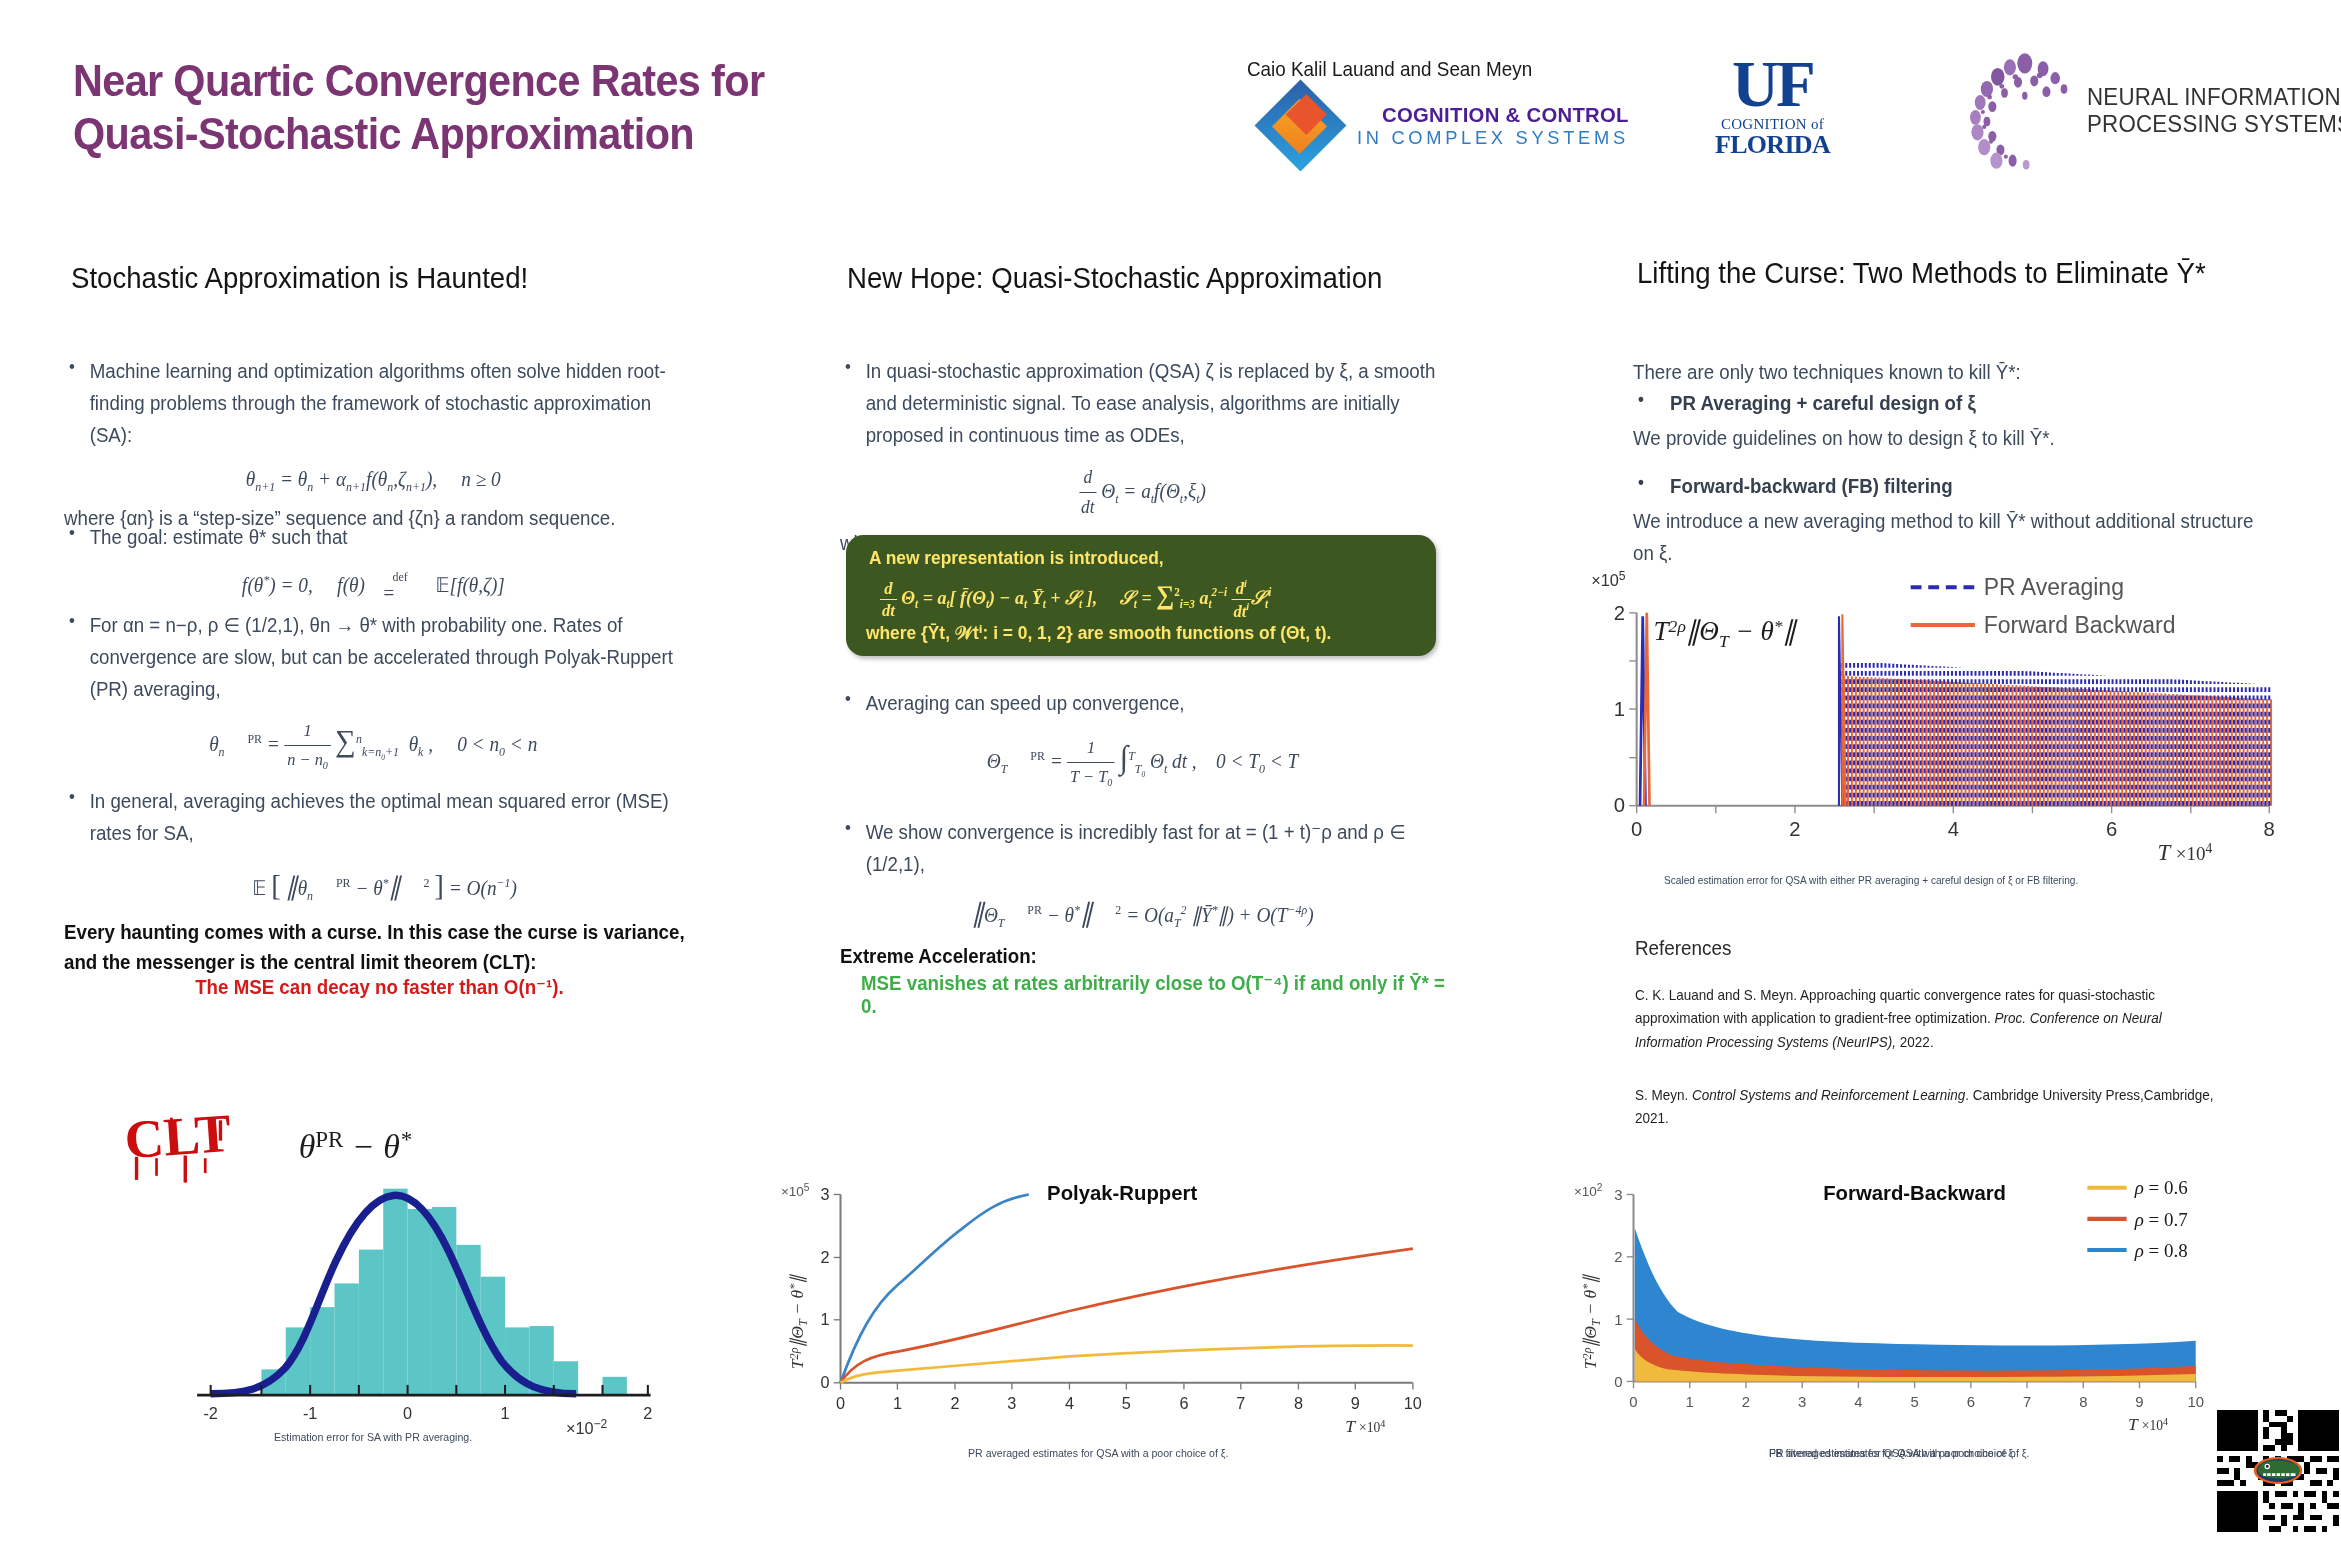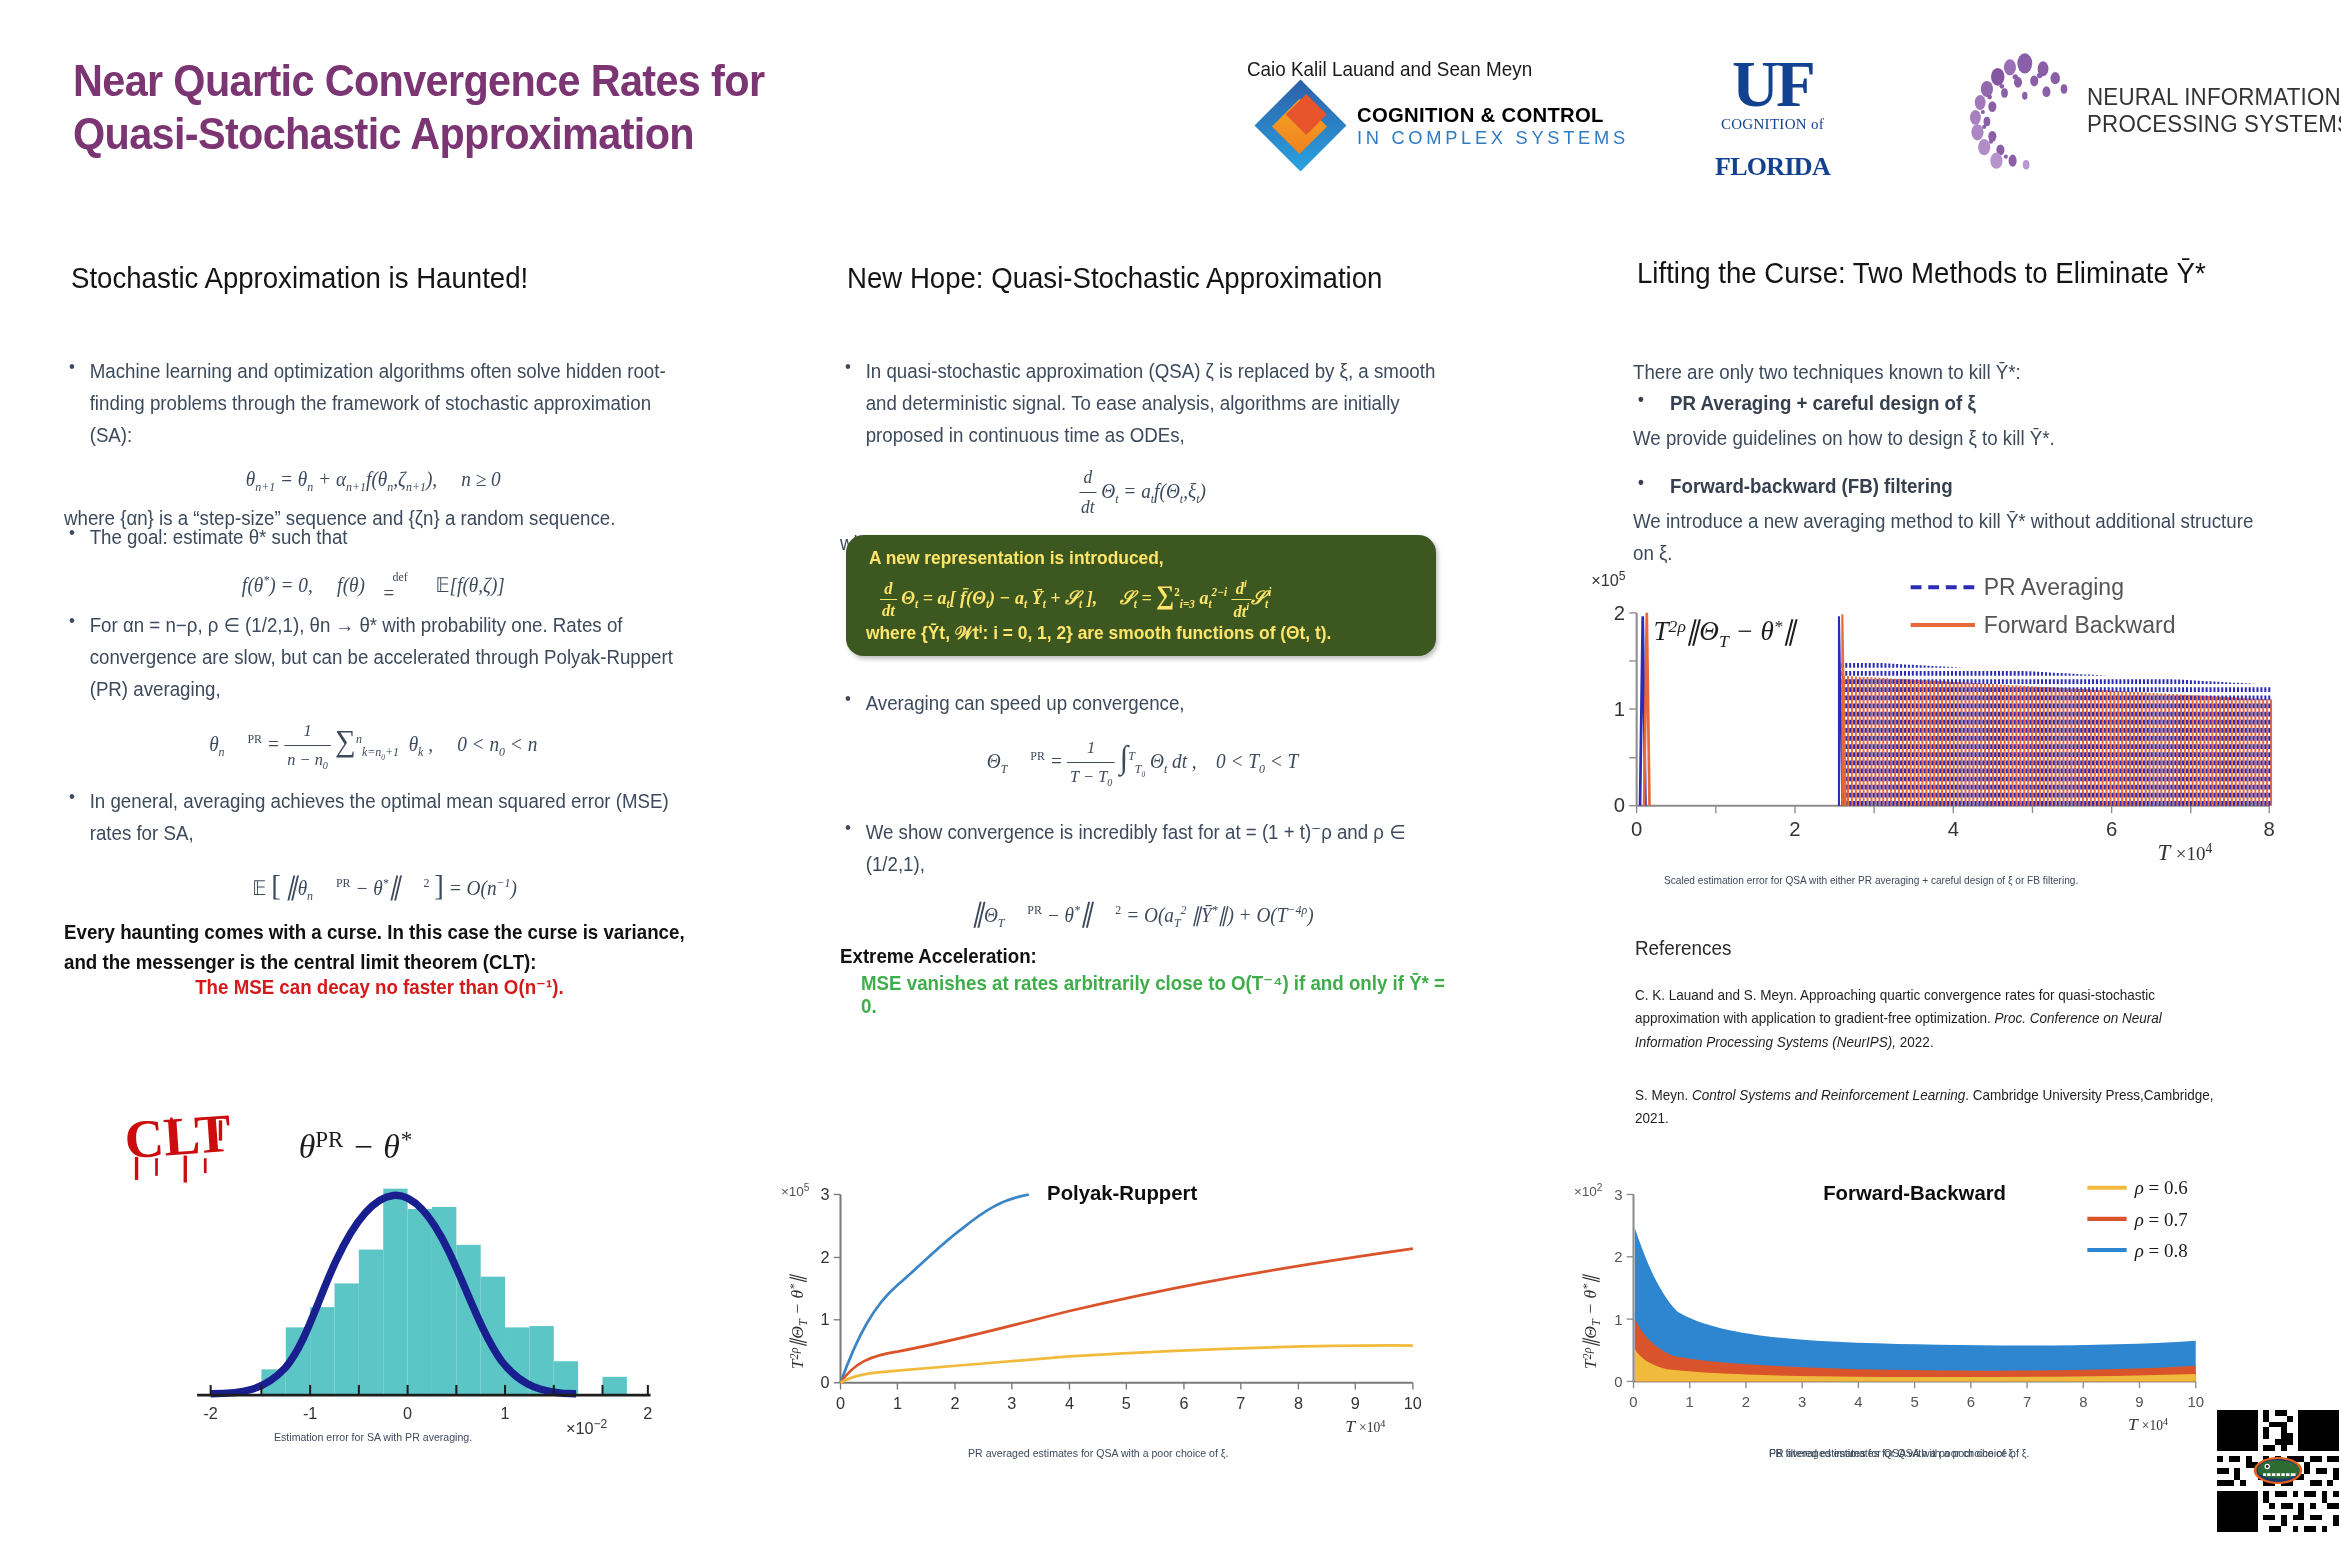--- a/index.html
+++ b/index.html
@@ -11,30 +11,30 @@
   #poster-title{left:73px;top:54px;width:983px;font-weight:bold;font-size:45px;
       line-height:1.18;color:#7B3572;letter-spacing:-0.7px;
       transform:scaleX(.92);transform-origin:left top;}
   #authors{left:1247px;top:58px;font-size:20.3px;color:#1a1a1a;white-space:nowrap;
       transform:scaleX(.93);transform-origin:left top;}
 
   
   #cc-logo{left:1257px;top:88px;width:325px;height:81px;}
   .diamond{position:absolute;width:65px;height:65px;transform:rotate(45deg);}
   #cc-text{position:absolute;left:100px;top:16.3px;}
-  #cc-line1{font-size:20.3px;font-weight:bold;color:#000000;letter-spacing:0.3px;white-space:nowrap;}
+  #cc-line1{font-size:20.3px;font-weight:bold;color:#4c1d95;letter-spacing:0.3px;white-space:nowrap;text-align:right;}
   #cc-line2{font-size:18.3px;color:#2e7bc4;letter-spacing:3.7px;white-space:nowrap;}
 
   
   #uf-logo{left:1698px;top:54px;width:149px;height:119px;text-align:center;color:#12418f;}
   #uf-mark{font-size:65px;font-weight:bold;line-height:.95;letter-spacing:-2.7px;
       font-family:"Liberation Serif",serif;text-align:center;}
   #uf-univ{font-size:15px;font-family:"Liberation Serif",serif;letter-spacing:0.3px;}
   #uf-fl{font-size:26px;font-weight:bold;font-family:"Liberation Serif",serif;
-      line-height:.95;letter-spacing:-0.7px;margin-top:22px;}
+      line-height:.95;letter-spacing:-0.7px;}
 
   
   #neurips-logo{left:1945px;top:51px;width:366px;height:122px;}
   #neurips-swirl{position:absolute;left:0;top:0;}
   #neurips-text{position:absolute;left:142px;top:33px;color:#333;font-size:23px;
       line-height:1.16;letter-spacing:0.2px;white-space:nowrap;
       transform:scaleX(.97);transform-origin:left top;}
 
   
   .col-head{font-size:30px;color:#141414;white-space:nowrap;

